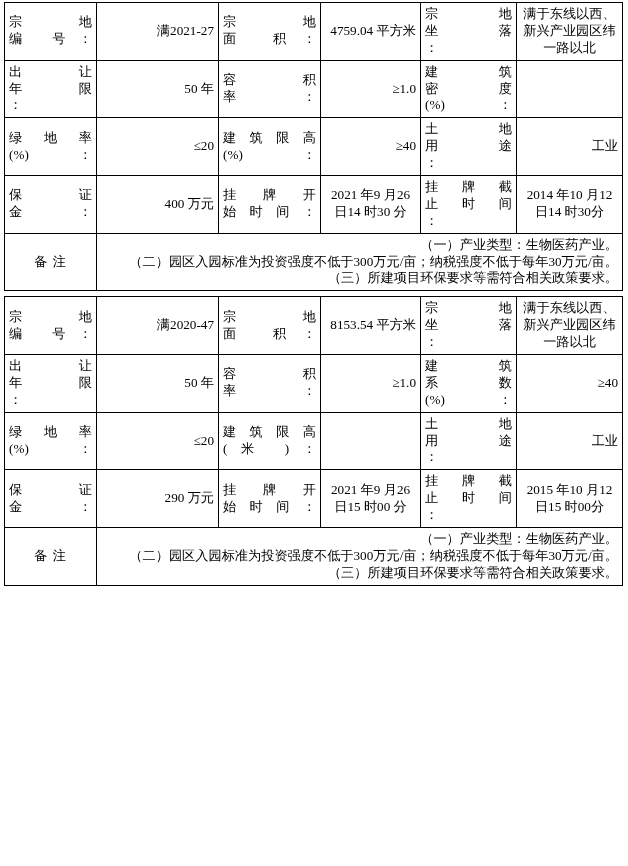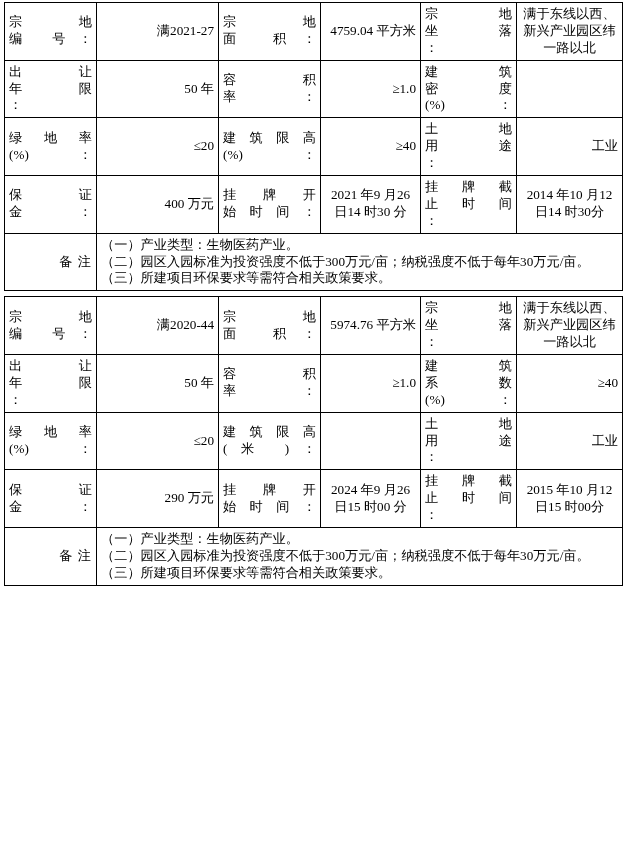--- a/index.html
+++ b/index.html
@@ -38,26 +38,26 @@
     text-align-last: justify;
     white-space: pre-line;
   }
   .val {
     text-align: right;
   }
   .val-left {
     text-align: center;
   }
   .note-label {
-    text-align: right;
+    text-align: center;
     letter-spacing: 1px;
     margin-left: 11px;
   }
   .note-body {
-    text-align: left;
+    text-align: right;
     font-size: 12.6px;
     line-height: 1.42;
     white-space: pre-line;
     padding: 4px 6px;
   }
   .c1 { width: 92px; }
   .c2 { width: 122px; }
   .c3 { width: 102px; }
   .c4 { width: 100px; }
   .c5 { width: 96px; }
@@ -148,24 +148,24 @@
         <col class="c2">
         <col class="c3">
         <col class="c4">
         <col class="c5">
         <col class="c6">
     </colgroup>
     <tbody>
       <tr>
         <td class="lbl-spread">宗  地
 编  号：</td>
-        <td class="val">满2020-44</td>
+        <td class="val">满2020-47</td>
         <td class="lbl-spread">宗 地
 面   积：</td>
-        <td class="val">5974.76
+        <td class="val">8153.54
 平方米</td>
         <td class="lbl-spread">宗 地
 坐 落
 ：</td>
         <td class="val-left">满于东线以西、新兴产业园区纬一路以北</td>
       </tr>
       <tr>
         <td class="lbl-spread">出  让
 年  限
 ：</td>
@@ -189,21 +189,21 @@
 用   途
 ：</td>
         <td class="val">工业</td>
       </tr>
       <tr>
         <td class="lbl-spread">保证
 金：</td>
         <td class="val">290 万元</td>
         <td class="lbl-spread">挂牌开
 始时间：</td>
-        <td class="val-left">2024 年9 月26 日15 时00 分</td>
+        <td class="val-left">2021 年9 月26 日15 时00 分</td>
         <td class="lbl-spread">挂牌截
 止时间
 ：</td>
         <td class="val-left">2015 年10 月12 日15 时00分</td>
       </tr>
       <tr>
         <td class="note-label">备 注</td>
         <td class="note-body" colspan="5">（一）产业类型：生物医药产业。
 （二）园区入园标准为投资强度不低于300万元/亩；纳税强度不低于每年30万元/亩。
 （三）所建项目环保要求等需符合相关政策要求。</td>

